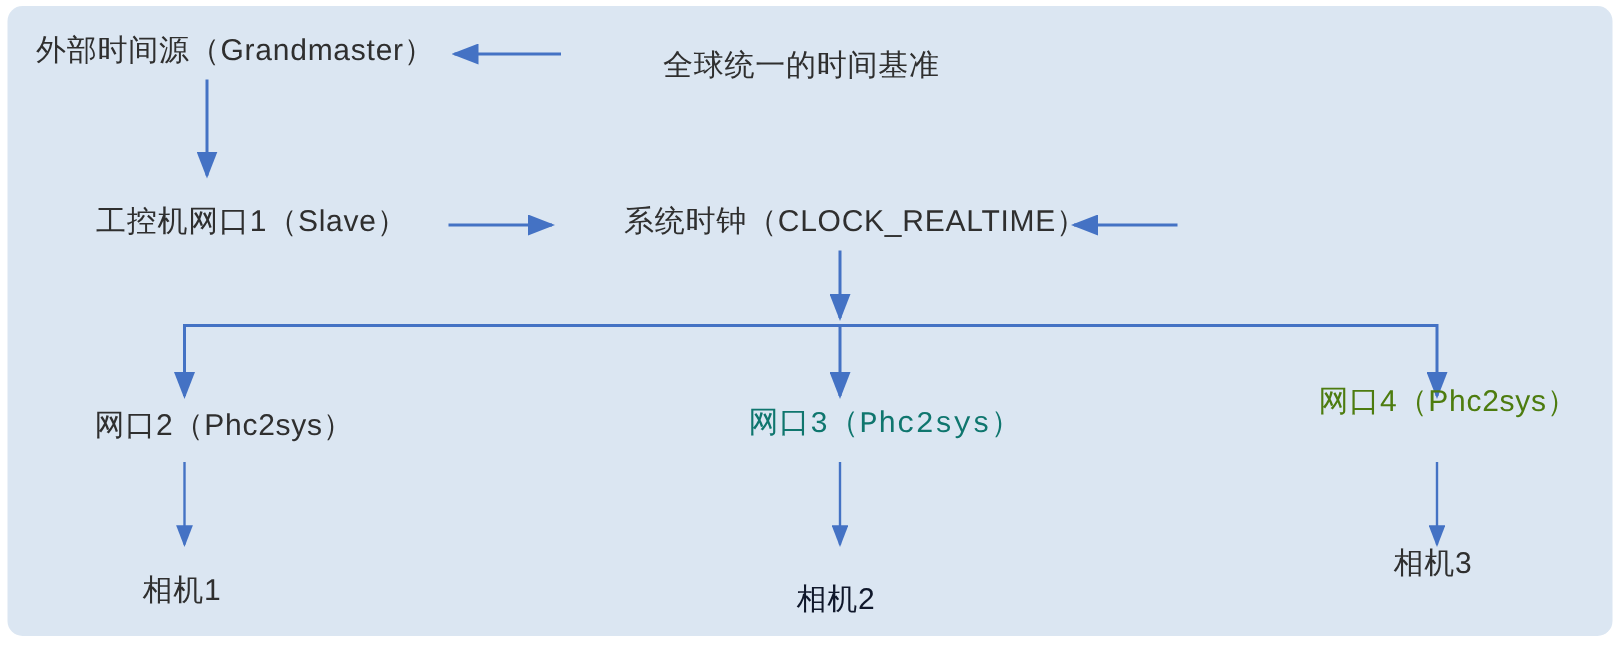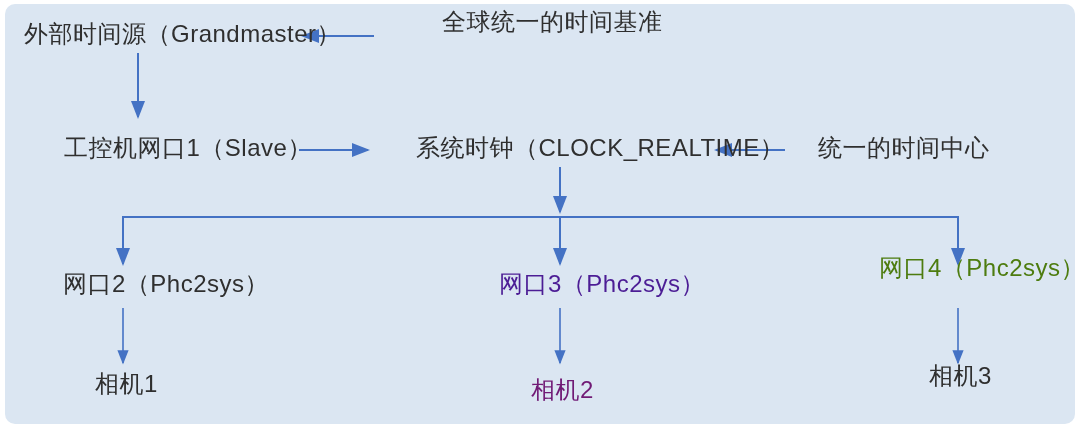--- a/index.html
+++ b/index.html
@@ -18,21 +18,21 @@
     border-radius: 10px;
   }
   .edge-layer {
     position: absolute;
     left: 0; top: 0;
     width: 1080px; height: 436px;
     pointer-events: none;
   }
   .node {
     position: absolute;
-    font-size: 24px;
+    font-size: 20px;
     line-height: 24px;
     color: #2f2f2f;
     letter-spacing: 0.5px;
     white-space: nowrap;
   }
 </style>
 </head>
 <body style="background: rgb(255, 255, 255);">
 
 <div class="stage">
@@ -53,32 +53,31 @@
       <polyline points="123,216 123,264" fill="none" stroke="#4472c4" stroke-width="2" marker-end="url(#ah)"></polyline>
       <polyline points="560,216 560,264" fill="none" stroke="#4472c4" stroke-width="2" marker-end="url(#ah)"></polyline>
       <polyline points="958,216 958,264" fill="none" stroke="#4472c4" stroke-width="2" marker-end="url(#ah)"></polyline>
       <polyline points="123,308 123,363" fill="none" stroke="#4472c4" stroke-width="1.6" marker-end="url(#ah)"></polyline>
       <polyline points="560,308 560,363" fill="none" stroke="#4472c4" stroke-width="1.6" marker-end="url(#ah)"></polyline>
       <polyline points="958,308 958,363" fill="none" stroke="#4472c4" stroke-width="1.6" marker-end="url(#ah)"></polyline>
     </svg>
 
   <div class="node" style="left: 24px; top: 22px; color: rgb(47, 47, 47);">外部时间源（Grandmaster）</div>
 
-  <div class="node" style="left: 442px; top: 10px; color: rgb(47, 47, 47);">全球统一的时间基准</div>
+  <div class="node" style="left: 442px; top: 32px; color: rgb(47, 47, 47);">全球统一的时间基准</div>
 
   <div class="node" style="left: 64px; top: 136px; color: rgb(47, 47, 47);">工控机网口1（Slave）</div>
 
   <div class="node" style="left: 416px; top: 136px; color: rgb(47, 47, 47);">系统时钟（CLOCK_REALTIME）</div>
 
-  <div class="node" style="left: 818px; top: 136px; color: rgb(47, 47, 47);">统一的时间中心</div>
 
   <div class="node" style="left: 63px; top: 272px; color: rgb(47, 47, 47); text-align: center;">网口2（Phc2sys）</div>
 
-  <div class="node" style="left: 499px; top: 272px; color: #4c1d95;">网口3（Phc2sys）</div>
+  <div class="node" style="left: 499px; top: 272px; color: #0f766e; font-family: Liberation Mono, monospace;">网口3（Phc2sys）</div>
 
   <div class="node" style="left: 879px; top: 256px; color: #4d7c0f;">网口4（Phc2sys）</div>
 
-  <div class="node" style="left: 95px; top: 372px; color: rgb(47, 47, 47);">相机1</div>
+  <div class="node" style="left: 95px; top: 382px; color: rgb(47, 47, 47);">相机1</div>
 
-  <div class="node" style="left: 531px; top: 378px; color: #701a75;">相机2</div>
+  <div class="node" style="left: 531px; top: 388px; color: #0f172a;">相机2</div>
 
   <div class="node" style="left: 929px; top: 364px; color: rgb(47, 47, 47);">相机3</div>
 </div>
 
 </body></html>

